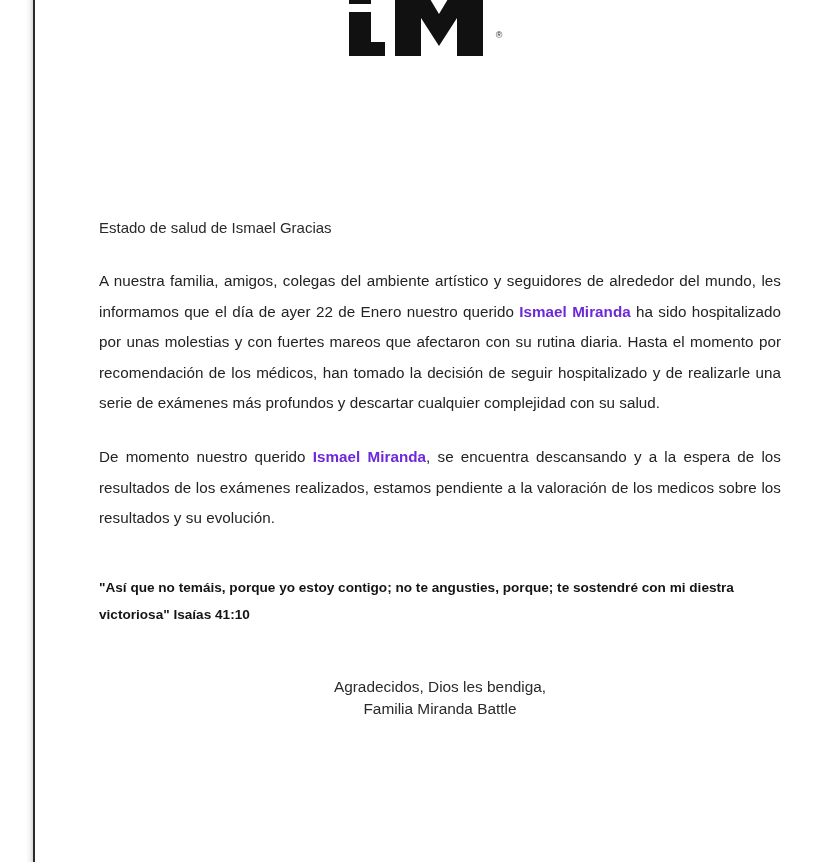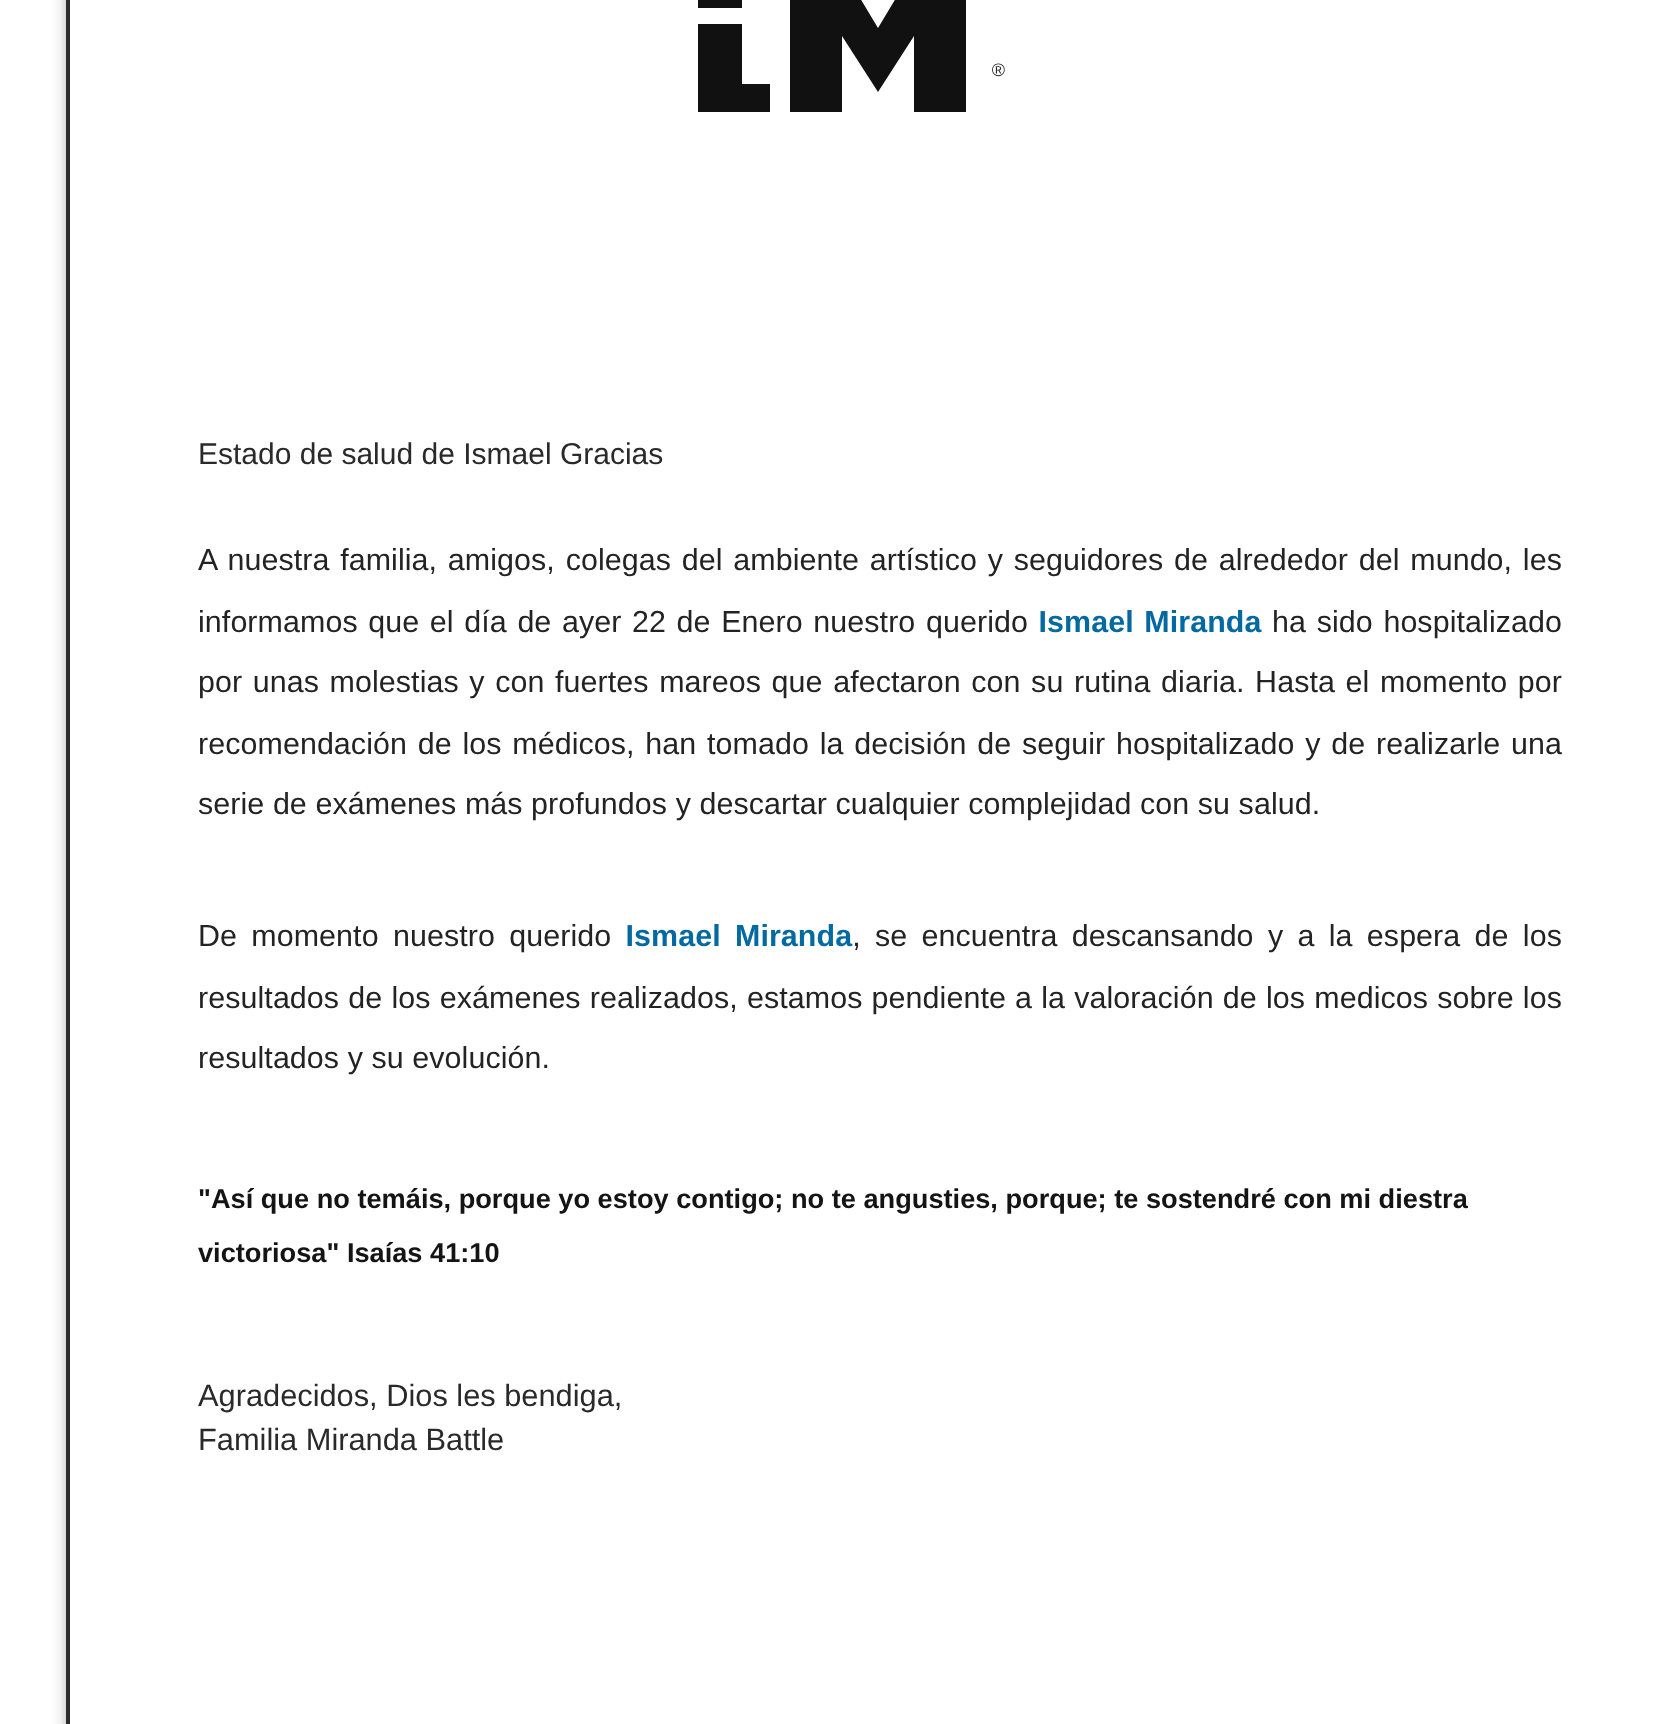--- a/index.html
+++ b/index.html
@@ -88,50 +88,51 @@
   .subject-block {
     margin-top: 54px;
     font-size: 15px;
     color: #2a2a2a;
     line-height: 1.42;
   }
   .subject-line {
     display: block;
   }
   .para {
-    margin-top: 36px;
+    margin-top: 24px;
     font-size: 15.2px;
     line-height: 2.0;
     text-align: justify;
     color: #232323;
     letter-spacing: 0.05px;
   }
   .para:first-of-type {
     margin-top: 28px;
   }
   .para b {
     font-weight: 700;
-    color: #0369a1;
+    color: #6d28d9;
   }
   .scripture {
     margin-top: 40px;
     font-size: 13.6px;
     font-weight: 700;
     line-height: 2.0;
     color: #141414;
     text-align: left;
   }
   .closing {
     margin-top: 48px;
     font-size: 15.4px;
     line-height: 1.42;
     color: #2a2a2a;
   }
   .closing-line {
     display: block;
+    text-align: center;
   }
 </style>
 </head>
 <body>
 
 <div class="page">
 
   <div class="page-edge-shadow"></div>
   <div class="page-edge-line"></div>
 

